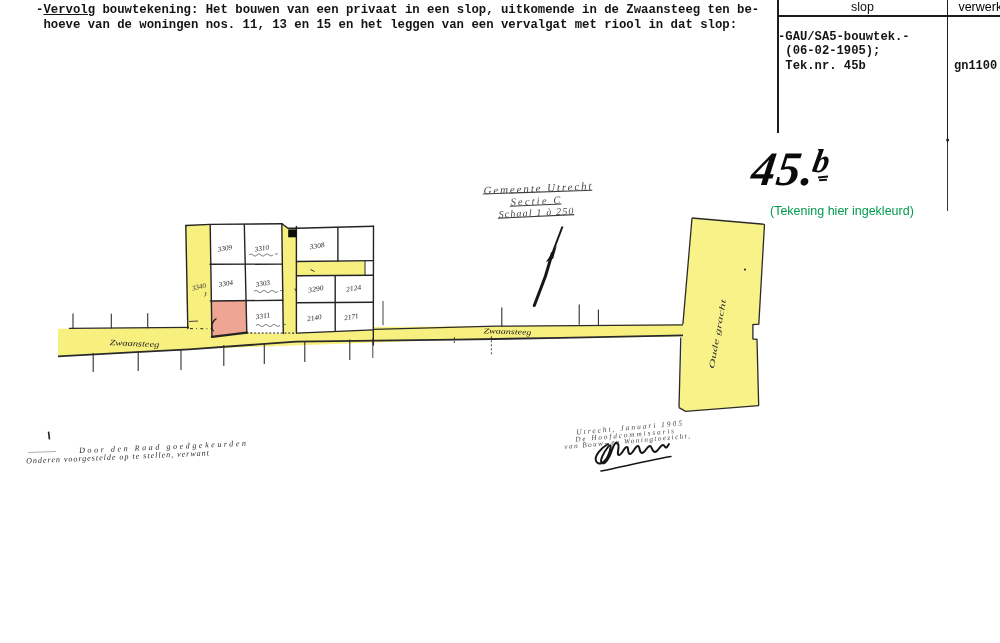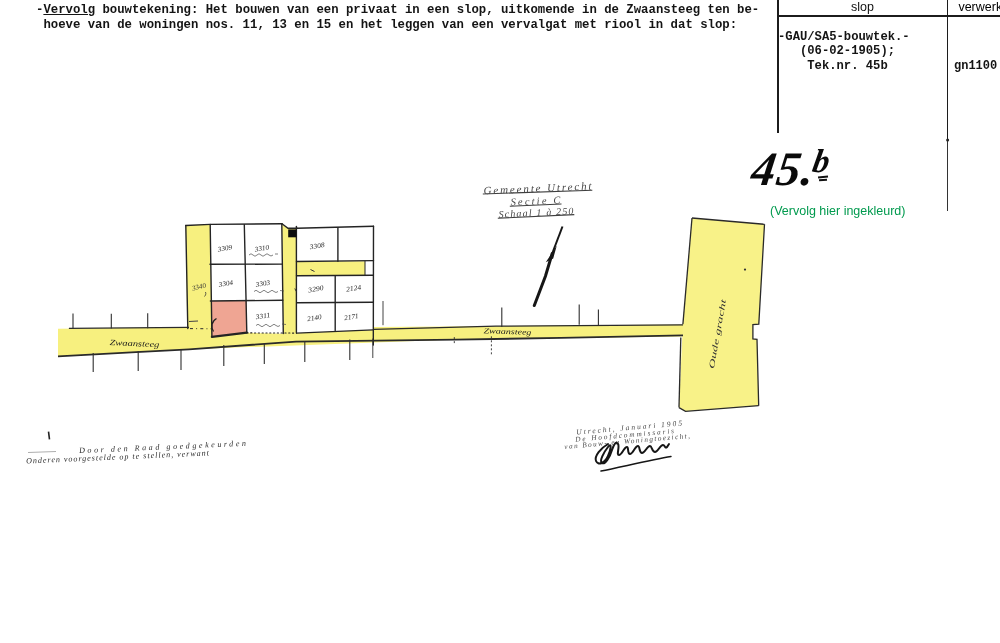--- a/index.html
+++ b/index.html
@@ -20,34 +20,34 @@
 <div class="abs" style="left:930.6px;top:0;width:1.6px;height:140px;background:#1c1c1c;"></div>
 
 <div class="abs" style="left:931.2px;top:140px;width:0.9px;height:71px;background:#333;"></div>
 
 <div class="abs" style="left:761px;top:15.4px;width:239px;height:1.6px;background:#1c1c1c;"></div>
 
 <div class="abs" style="left:762px;top:0px;width:169px;text-align:center;font-size:12.5px;color:#111;">slop</div>
 
 <div class="abs" style="left:932px;top:0px;width:68px;text-align:center;font-size:12.5px;color:#000000;">verwerkt</div>
 
-<div class="abs mono" style="left:762px;top:29.5px;font-size:12.2px;line-height:14.9px;white-space:pre;text-align:center;">-GAU/SA5-bouwtek.-
+<div class="abs mono" style="left:762px;top:29.5px;font-size:12.2px;line-height:14.9px;white-space:pre;">-GAU/SA5-bouwtek.-
  (06-02-1905);
  Tek.nr. 45b</div>
 
 <div class="abs mono" style="left:938px;top:58.5px;font-size:12px;">gn1100</div>
 
 <div class="abs" style="left:736px;top:141px;font-family:'Liberation Serif',serif;font-weight:bold;font-style:italic;font-size:48px;color:#0a0a0a;letter-spacing:1px;transform:skewX(-8deg);">45.</div>
 
 <div class="abs" style="left:797px;top:143px;font-family:'Liberation Serif',serif;font-weight:bold;font-style:italic;font-size:33px;color:#0a0a0a;transform:skewX(-10deg);">b</div>
 
 <div class="abs" style="left:802px;top:175.5px;width:10px;height:1.7px;background:#111;transform:rotate(-5deg);"></div>
 <div class="abs" style="left:803px;top:179px;width:8px;height:1.5px;background:#111;transform:rotate(-5deg);"></div>
 
-<div class="abs" style="left:754px;top:204px;font-size:12.5px;color:#009a4e;">(Vervolg hier ingekleurd)</div>
+<div class="abs" style="left:754px;top:204px;font-size:12.5px;color:#009a4e;">(Tekening hier ingekleurd)</div>
 
 <svg class="abs" style="left:0;top:0;" width="1000" height="643" viewBox="0 0 1000 643">
 
   <polygon points="42,328.8 173,327.3 357,327 667,324.6 667,336.5 440,339.5 173,349.3 42,356.2" fill="#f7f07f"></polygon>
 
   <polygon points="169.8,225.5 194.2,224.3 195.8,337 171.5,349.4" fill="#f7f07f"></polygon>
 
   <polygon points="265.8,224.2 272,228.4 280.4,228.4 280.4,333.5 266.8,334" fill="#f7f07f"></polygon>
 
   <polygon points="194,224.4 266,223.8 267.4,333.8 231,332.7 196,336.8" fill="#ffffff"></polygon>

